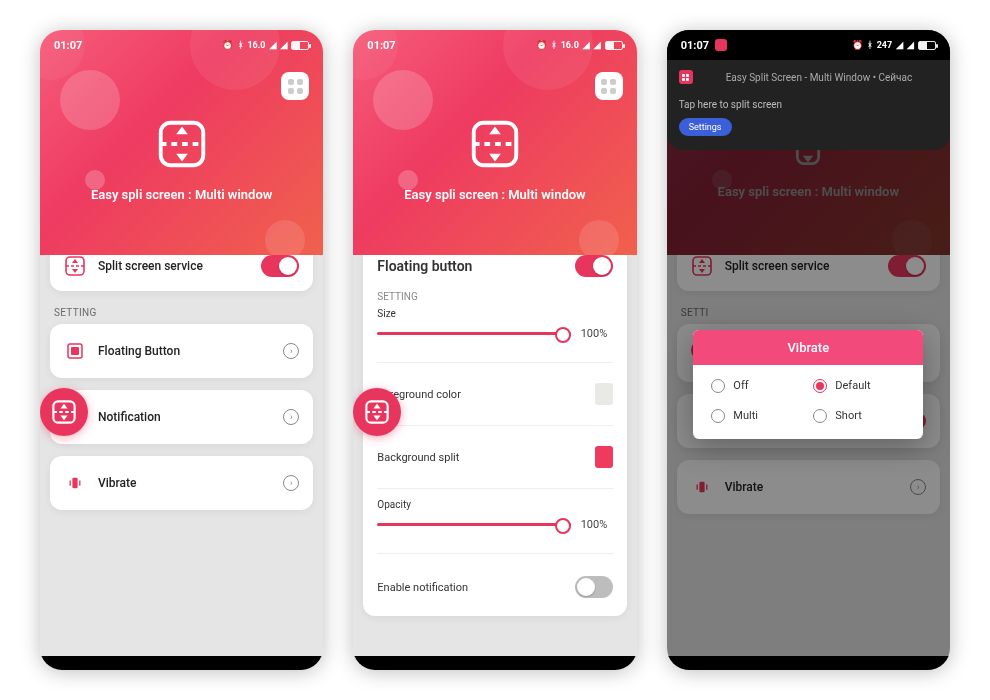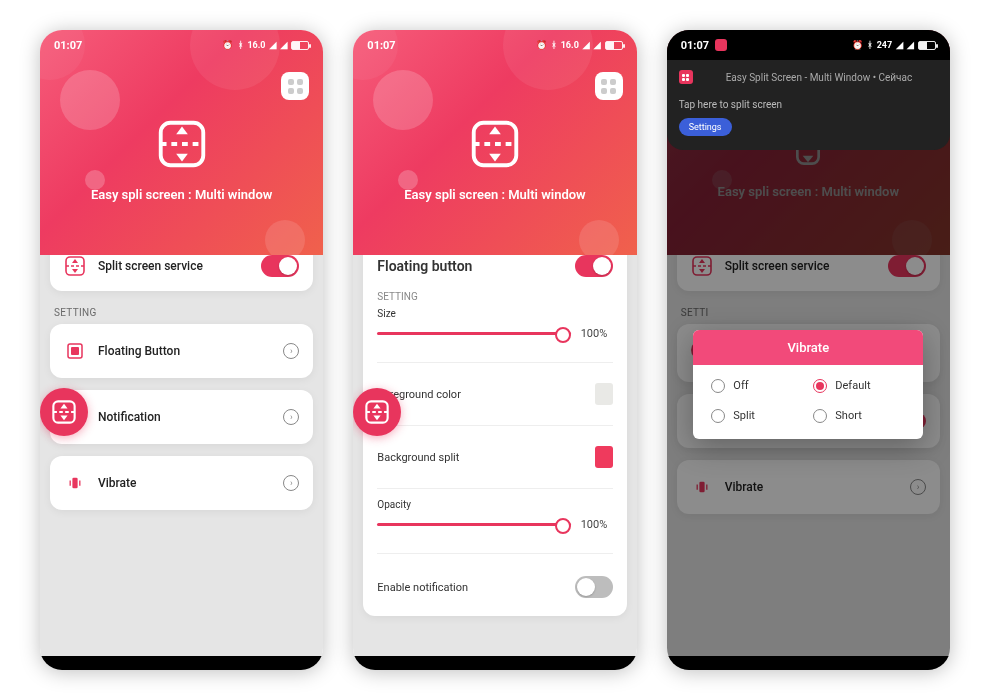--- a/index.html
+++ b/index.html
@@ -489,21 +489,21 @@
       <div class="radio-opt">
         <div class="radio"></div>
         <span>Off</span>
       </div>
       <div class="radio-opt">
         <div class="radio sel"></div>
         <span>Default</span>
       </div>
       <div class="radio-opt">
         <div class="radio"></div>
-        <span>Split</span>
+        <span>Multi</span>
       </div>
       <div class="radio-opt">
         <div class="radio"></div>
         <span>Short</span>
       </div>
     </div>
   </div>
 
   <div class="nav-bar"></div>
   <div class="nav-handle"></div>

